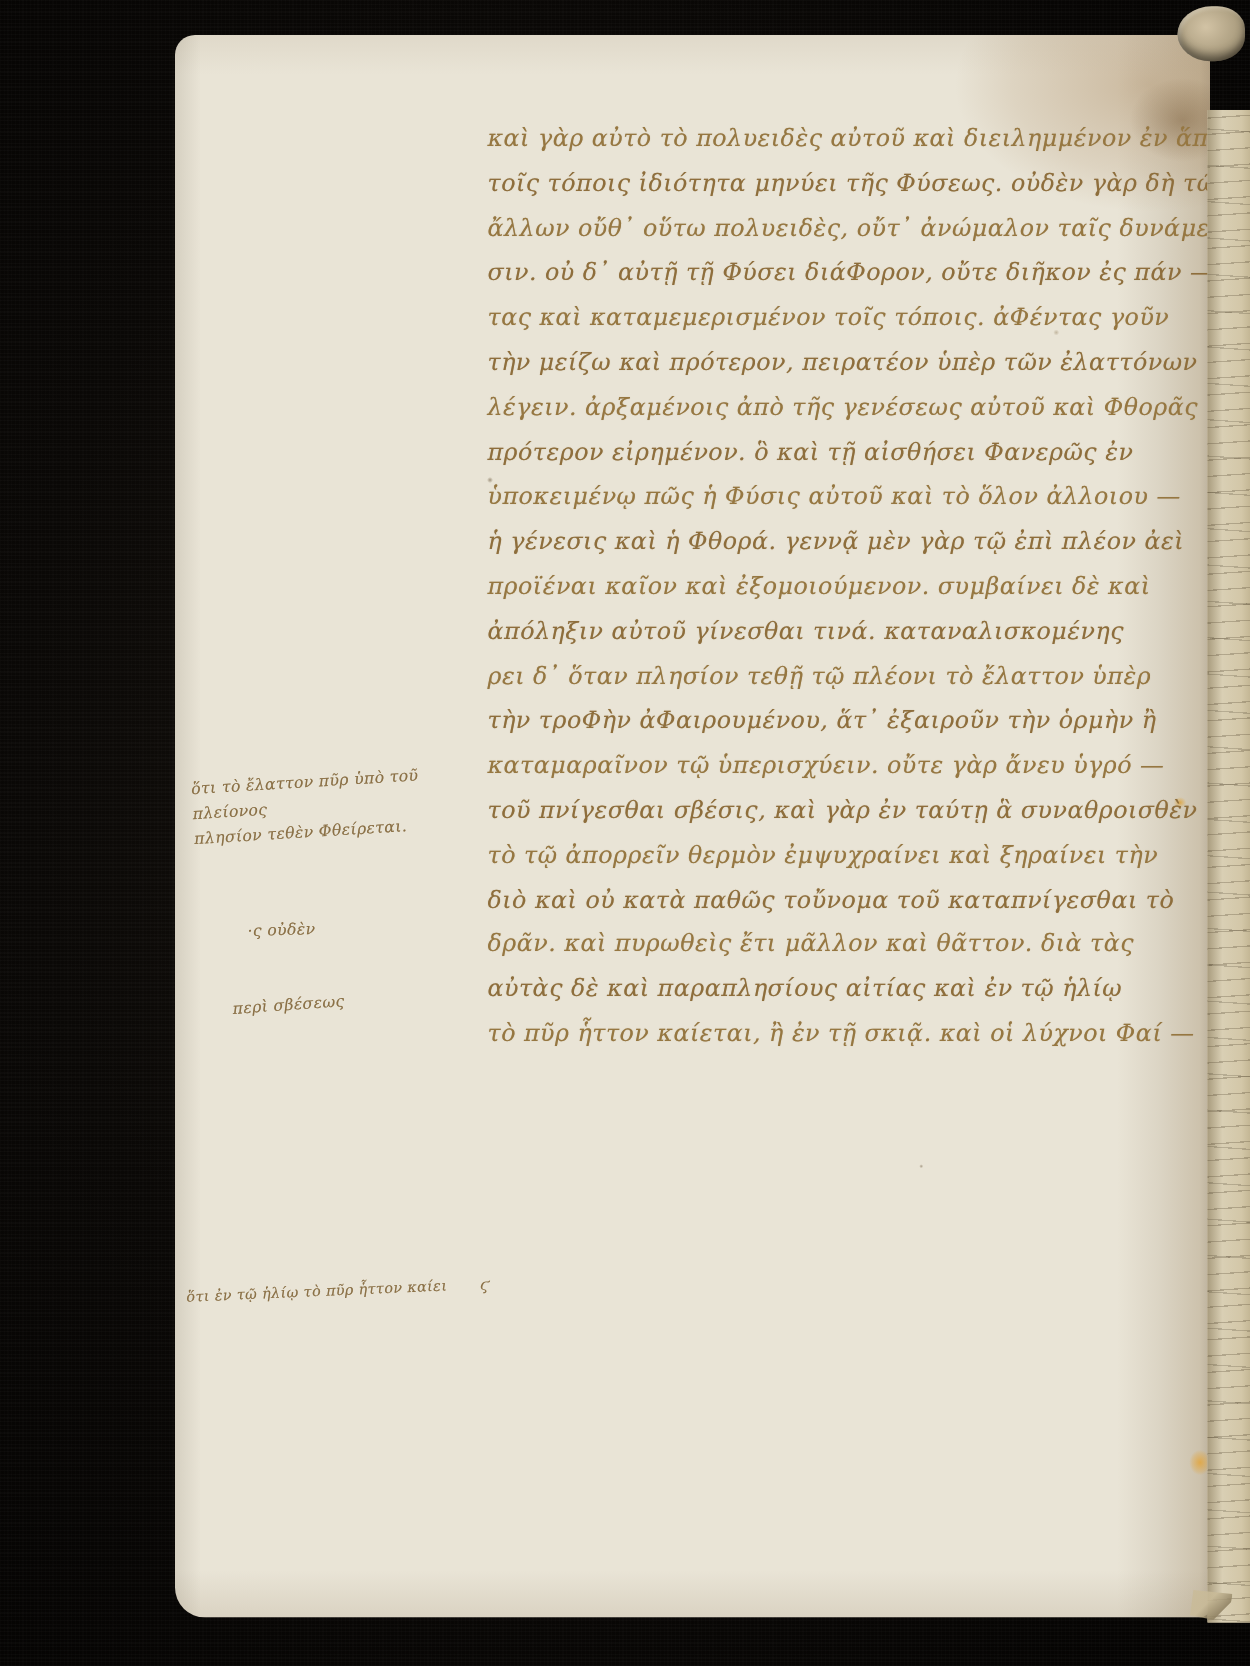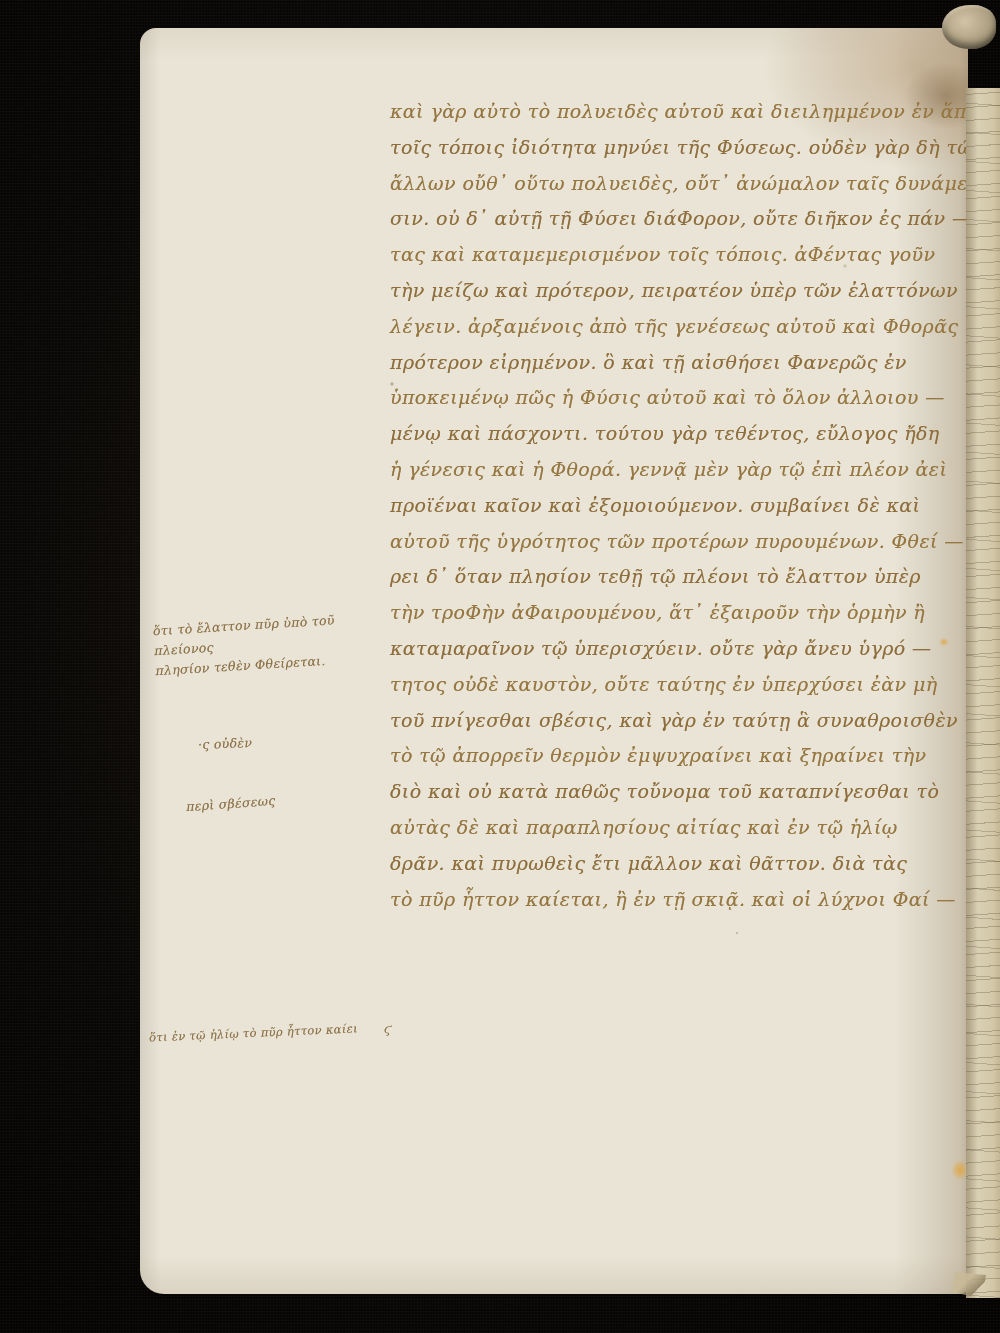--- a/index.html
+++ b/index.html
@@ -77,33 +77,31 @@
     <div class="text-block">
         <div class="text-line">καὶ γὰρ αὐτὸ τὸ πολυειδὲς αὐτοῦ καὶ διειλημμένον ἐν ἅπασι</div>
         <div class="text-line">τοῖς τόποις ἰδιότητα μηνύει τῆς Φύσεως. οὐδὲν γὰρ δὴ τῶν</div>
         <div class="text-line">ἄλλων οὔθ᾽ οὕτω πολυειδὲς, οὔτ᾽ ἀνώμαλον ταῖς δυνάμε —</div>
         <div class="text-line">σιν. οὐ δ᾽ αὐτῇ τῇ Φύσει διάΦορον, οὔτε διῆκον ἐς πάν —</div>
         <div class="text-line">τας καὶ καταμεμερισμένον τοῖς τόποις. ἀΦέντας γοῦν</div>
         <div class="text-line">τὴν μείζω καὶ πρότερον, πειρατέον ὑπὲρ τῶν ἐλαττόνων</div>
         <div class="text-line">λέγειν. ἀρξαμένοις ἀπὸ τῆς γενέσεως αὐτοῦ καὶ Φθορᾶς</div>
         <div class="text-line">πρότερον εἰρημένον. ὃ καὶ τῇ αἰσθήσει Φανερῶς ἐν</div>
         <div class="text-line">ὑποκειμένῳ πῶς ἡ Φύσις αὐτοῦ καὶ τὸ ὅλον ἀλλοιου —</div>
-        <div class="text-line">μένῳ καὶ πάσχοντι. τούτου γὰρ τεθέντος, εὔλογος ἤδη</div>
         <div class="text-line">ἡ γένεσις καὶ ἡ Φθορά. γεννᾷ μὲν γὰρ τῷ ἐπὶ πλέον ἀεὶ</div>
         <div class="text-line">προϊέναι καῖον καὶ ἐξομοιούμενον. συμβαίνει δὲ καὶ</div>
-        <div class="text-line">αὐτοῦ τῆς ὑγρότητος τῶν προτέρων πυρουμένων. Φθεί —</div>
+        <div class="text-line">ἀπόληξιν αὐτοῦ γίνεσθαι τινά. καταναλισκομένης</div>
         <div class="text-line">ρει δ᾽ ὅταν πλησίον τεθῇ τῷ πλέονι τὸ ἔλαττον ὑπὲρ</div>
         <div class="text-line">τὴν τροΦὴν ἀΦαιρουμένου, ἅτ᾽ ἐξαιροῦν τὴν ὁρμὴν ἢ</div>
         <div class="text-line">καταμαραῖνον τῷ ὑπερισχύειν. οὔτε γὰρ ἄνευ ὑγρό —</div>
-        <div class="text-line">τητος οὐδὲ καυστὸν, οὔτε ταύτης ἐν ὑπερχύσει ἐὰν μὴ</div>
         <div class="text-line">τοῦ πνίγεσθαι σβέσις, καὶ γὰρ ἐν ταύτῃ ἃ συναθροισθὲν</div>
         <div class="text-line">τὸ τῷ ἀπορρεῖν θερμὸν ἐμψυχραίνει καὶ ξηραίνει τὴν</div>
         <div class="text-line">διὸ καὶ οὐ κατὰ παθῶς τοὔνομα τοῦ καταπνίγεσθαι τὸ</div>
+        <div class="text-line">δρᾶν. καὶ πυρωθεὶς ἔτι μᾶλλον καὶ θᾶττον. διὰ τὰς</div>
         <div class="text-line">αὐτὰς δὲ καὶ παραπλησίους αἰτίας καὶ ἐν τῷ ἡλίῳ</div>
-        <div class="text-line">δρᾶν. καὶ πυρωθεὶς ἔτι μᾶλλον καὶ θᾶττον. διὰ τὰς</div>
         <div class="text-line">τὸ πῦρ ἧττον καίεται, ἢ ἐν τῇ σκιᾷ. καὶ οἱ λύχνοι Φαί —</div>
       </div>
 
     <div class="margin-note note-1">ὅτι τὸ ἔλαττον πῦρ ὑπὸ τοῦ πλείονος
 πλησίον τεθὲν Φθείρεται.</div>
 
     <div class="margin-note note-2">·ς οὐδὲν</div>
 
     <div class="margin-note note-3">περὶ σβέσεως</div>
 

